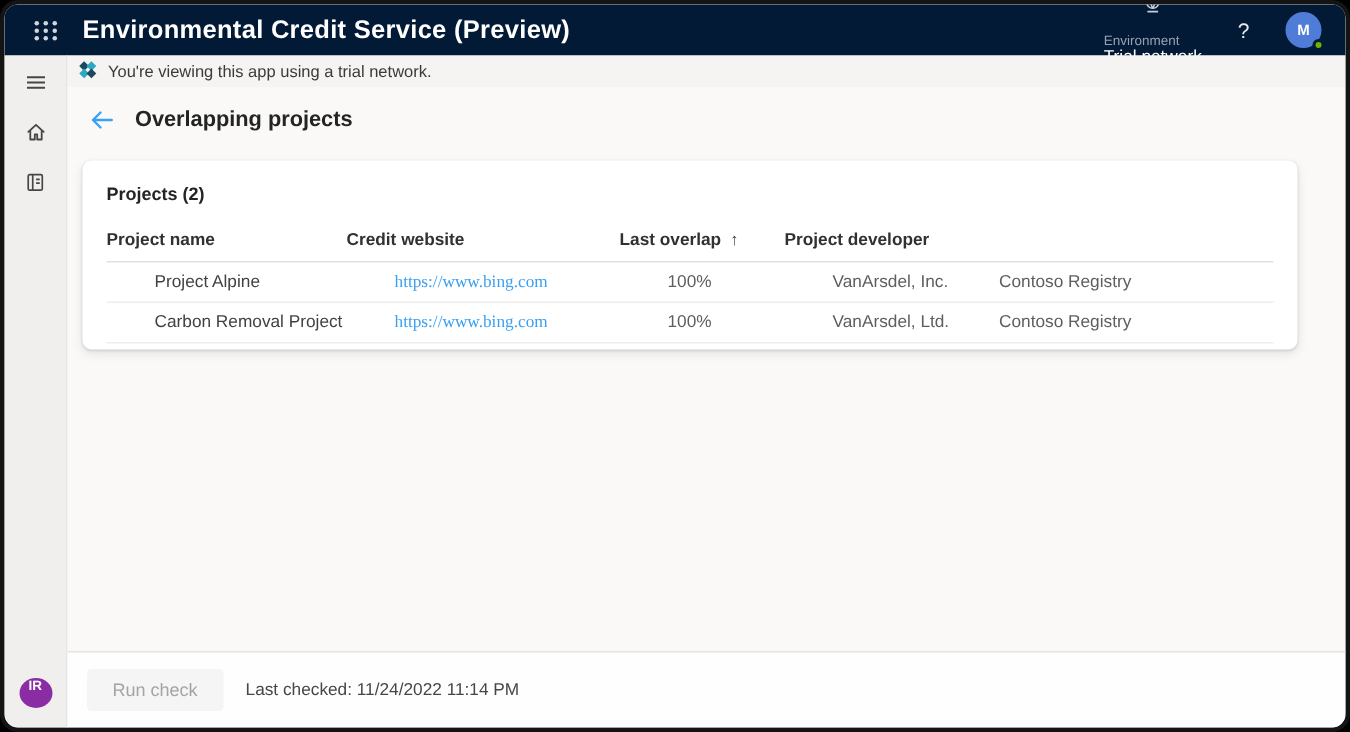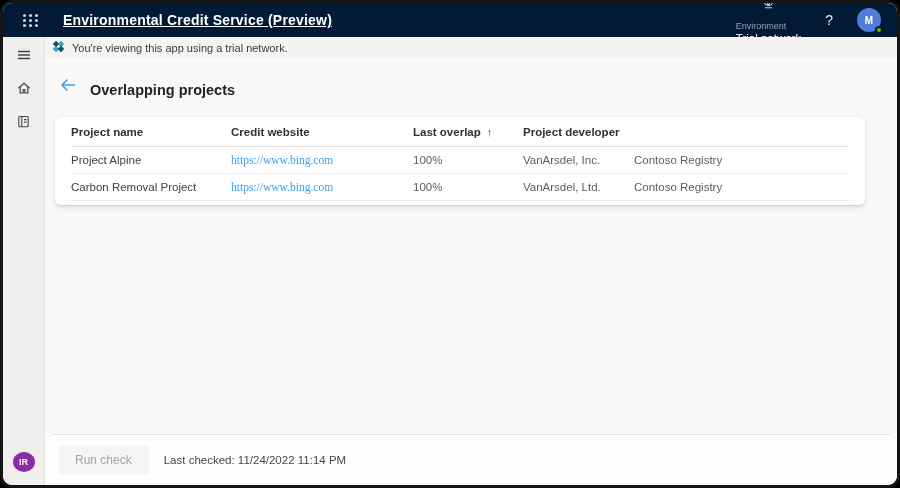--- a/index.html
+++ b/index.html
@@ -19,21 +19,21 @@
   
   .topbar{
     height:34px; flex:0 0 34px;
     background:#021a36;
     display:flex; align-items:center;
     padding:0 16px 0 20px;
     color:#fff;
   }
   .waffle{ display:grid; grid-template-columns:repeat(3,4px); grid-gap:2px; cursor:pointer; }
   .waffle i{ width:3px; height:3px; border-radius:50%; background:#cfd6e0; }
-  .app-title{ margin-left:24px; font-size:14px; font-weight:bold; letter-spacing:.2px;text-decoration:underline; }
+  .app-title{ margin-left:16px; font-size:17px; font-weight:bold; letter-spacing:.2px; }
   .topbar-right{ margin-left:auto; display:flex; align-items:center; gap:24px; }
   .env-switcher{ display:flex; align-items:center; gap:7px; cursor:pointer;flex-direction:column; }
   .env-text{ display:flex; flex-direction:column; line-height:1.15; }
   .env-label{ font-size:9px; color:#97a1b3; }
   .env-value{ font-size:11.5px; color:#ffffff; }
   .help-btn{ font-size:14px; color:#e8eaee; cursor:pointer; font-weight:400; }
   .avatar-m{
     position:relative; width:24px; height:24px; border-radius:50%;
     background:#4e7cd6; color:#fff; font-size:10px; font-weight:bold;
     display:flex; align-items:center; justify-content:center; cursor:pointer;
@@ -49,66 +49,65 @@
     width:42px; flex:0 0 42px;
     background:#f0efee; border-right:1px solid #e7e5e3;
     display:flex; flex-direction:column; align-items:center;
     padding-top:9px; gap:15px;
   }
   .side-icon{ width:18px; height:18px; display:flex; align-items:center; justify-content:center; cursor:pointer; }
   .avatar-ir{
     margin-top:auto; margin-bottom:13px;
     width:22px; height:20px; border-radius:50%;
     background:#8a2da5; color:#fff; font-size:9px; font-weight:bold;
-    display:flex; align-items:center; justify-content:center; cursor:pointer;
+    display:flex; align-items:flex-start; justify-content:center; cursor:pointer;
   }
   .right-col{ flex:1; display:flex; flex-direction:column; min-width:0; }
   .trial-banner{
     height:21px; flex:0 0 21px;
     background:#f5f4f2;
     display:flex; align-items:center; gap:7px;
     padding-left:7px;
     font-size:11px; color:#3b3a39;
   }
   .content{ flex:1; background:#faf9f8; min-height:0; }
   .page-header{
     display:flex; align-items:center; gap:14px;
     padding:14px 0 0 15px;
   }
   .back-btn{ display:flex; align-items:center; cursor:pointer; }
-  .page-title{ font-size:14.5px; font-weight:bold; color:#242424;margin-top:10px; }
+  .page-title{ font-size:14.5px; font-weight:bold; color:#242424; }
   
   .card{
     margin:19px 32px 0 10px;
     background:#fff; border-radius:6px;
     box-shadow:0 0.6px 1.8px rgba(0,0,0,.11), 0 3px 7px rgba(0,0,0,.09);
     padding:0 16px 4px 16px;
   }
   .card-title{ padding-top:15px; font-size:12px; font-weight:bold; color:#242424; }
   .tbl{ margin-top:9px; }
   .trow{
     display:grid;
     grid-template-columns:160px 182px 110px 111px 1fr;
     align-items:center;
   }
   .thead{ height:30px; border-bottom:1px solid #e3e1df; }
   .th{ font-size:11.5px; font-weight:bold; color:#323130; cursor:pointer; display:flex; align-items:center; gap:6px; }
   .sort-arrow{ font-size:11px; font-weight:normal; color:#484644; }
   .tr{ height:27px; border-bottom:1px solid #f0eeec; cursor:pointer; }
   .tr:last-child{ border-bottom:1px solid #f0eeec; }
-  .td{ font-size:11.5px; color:#605e5c; }
+  .td{ font-size:11.5px; color:#605e5c;margin-left:32px; }
   .td-name{ color:#424242; }
   .td-link{ color:#3aa0f3; cursor:pointer;font-family:Liberation Serif, serif; }
   
   .footer{
     height:51px; flex:0 0 51px;
     background:#fffefe; border-top:1px solid #e5e3e1;
     display:flex; align-items:center; gap:15px;
     padding-left:13px;
-    border-radius:9px;
   }
   .run-check{
     border:none; background:#f5f5f5; color:#a6a4a2;
     font-size:12px; font-family:inherit;
     padding:7px 17px; border-radius:3px; cursor:pointer;
   }
   .last-checked{ font-size:11.5px; color:#484644; }
 </style>
 </head>
 <body>
@@ -195,20 +194,21 @@
         <div class="page-header">
           <div class="back-btn">
             <svg width="16" height="14" viewBox="0 0 16 14" fill="none" stroke="#3aa0f3" stroke-width="1.6" stroke-linecap="round" stroke-linejoin="round">
               <path d="M7 2 2 7l5 5M2 7h12.5"></path>
             </svg>
           </div>
           <div class="page-title">Overlapping projects</div>
         </div>
 
         <div class="card">
+          <div class="card-title">Projects (2)</div>
 
           <div class="tbl">
             <div class="trow thead">
               <div class="th">Project name</div>
               <div class="th">Credit website</div>
               <div class="th">
                 <span>Last overlap</span>
                 <span class="sort-arrow">↑</span>
               </div>
               <div class="th">Project developer</div>

